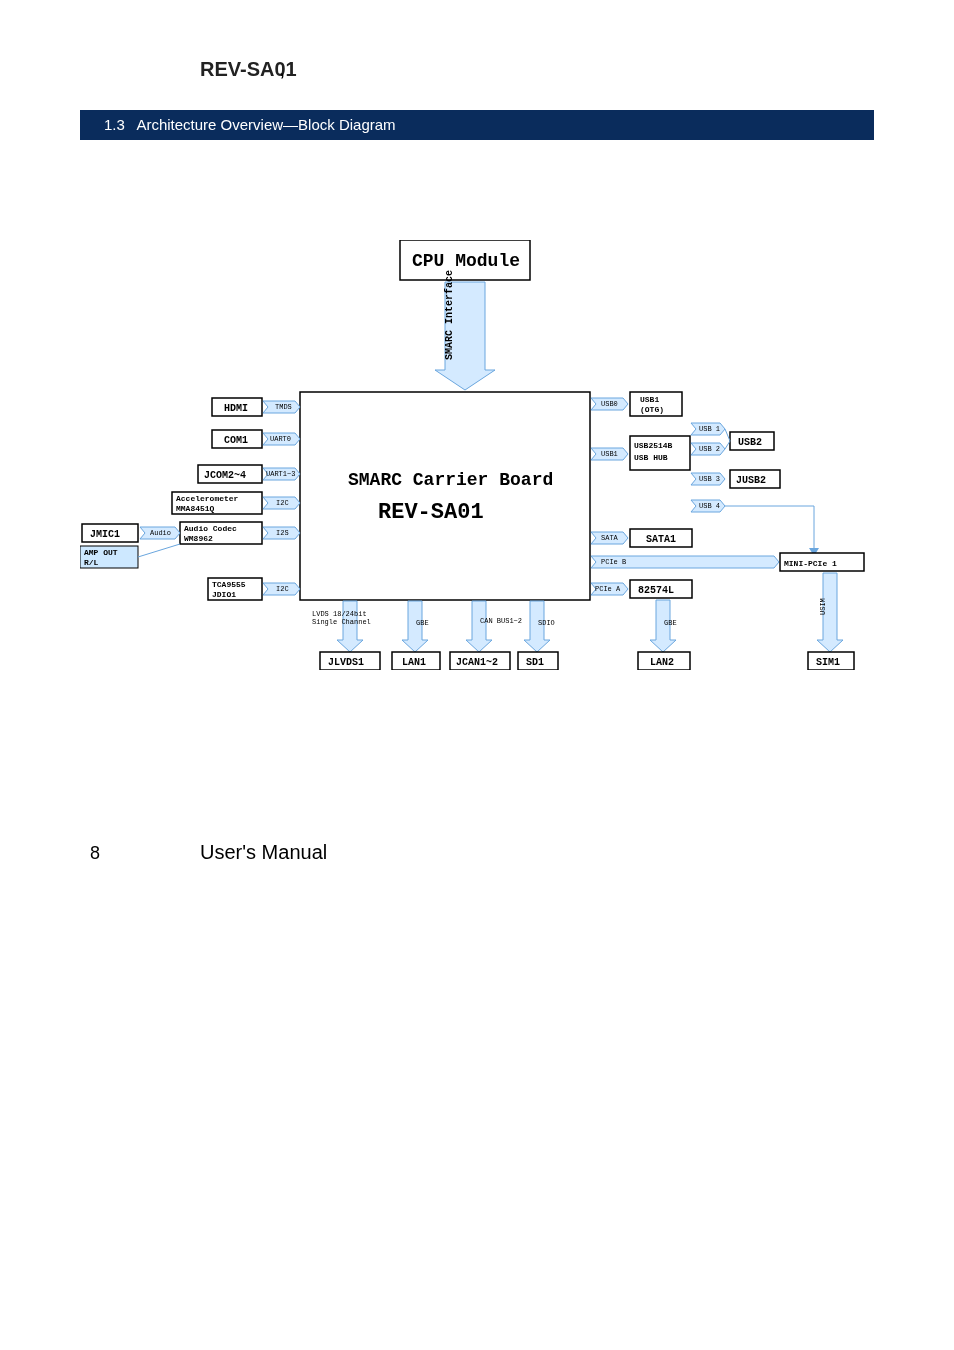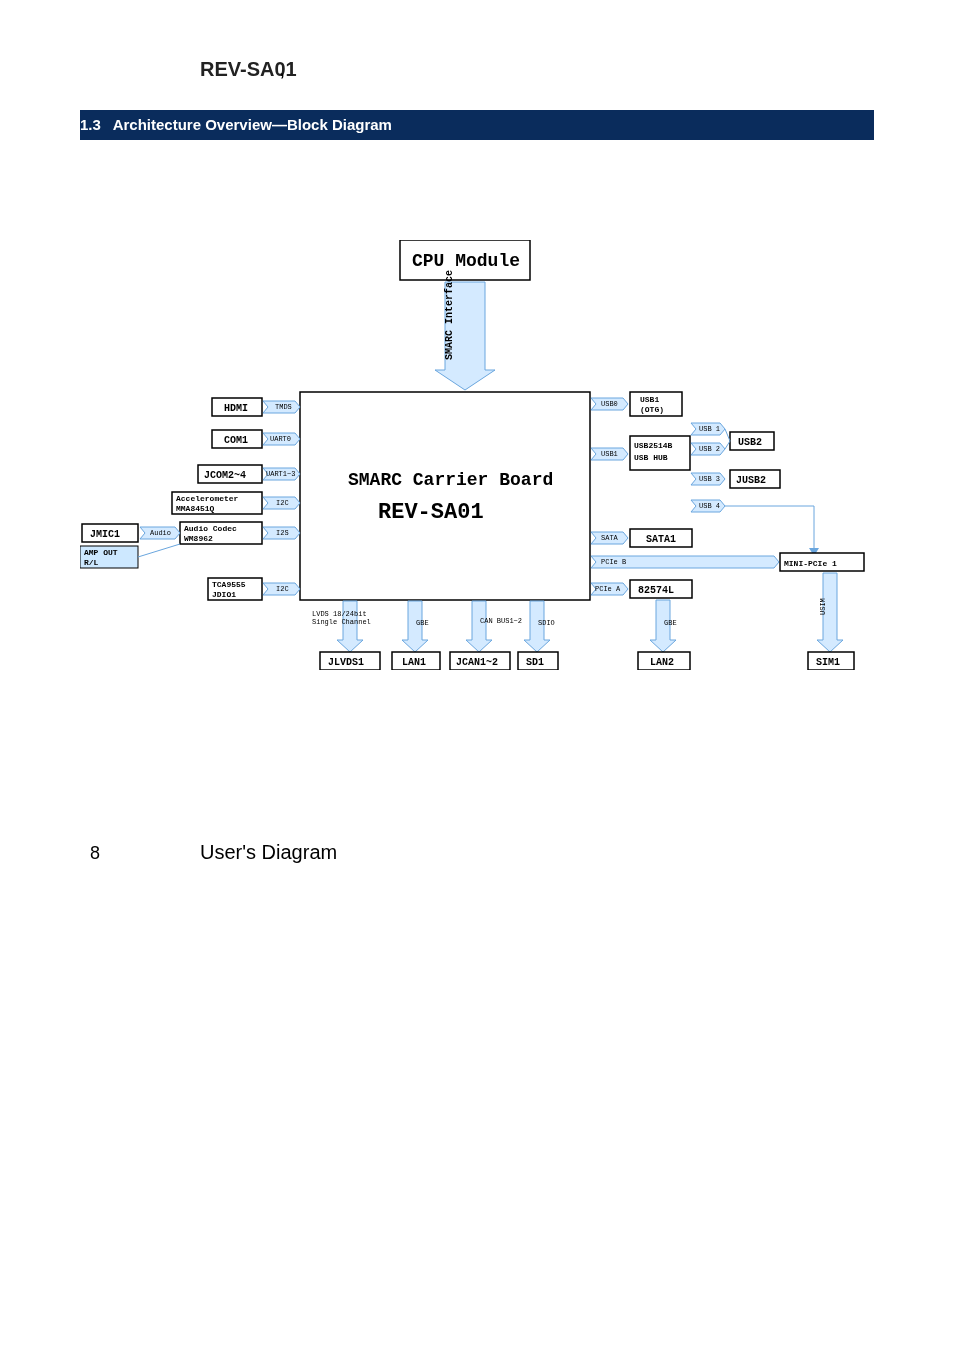--- a/index.html
+++ b/index.html
@@ -1,19 +1,19 @@
 <!DOCTYPE html>
 <html><head>
 <meta charset="utf-8">
 <style>
   * { box-sizing: border-box; margin: 0; padding: 0; }
   html, body { width: 954px; height: 1350px; background: #fff; font-family: Arial, sans-serif; }
   .page { position: relative; width: 954px; height: 964px; }
   .product-name { position: absolute; top: 58px; left: 200px; font-size: 20px; font-weight: bold; color: #222; }
-  .banner { position: absolute; top: 110px; left: 80px; width: 794px; height: 30px; background: #0a2c5c; color: #fff; font-size: 15px; font-weight: bold; line-height: 30px; padding-left: 0; }
+  .banner { position: absolute; top: 110px; left: 80px; width: 794px; height: 30px; background: #0a2c5c; color: #fff; font-size: 15px; font-weight: normal; line-height: 30px; padding-left: 24px; }
   .nbsp { display:inline-block; width:4px; }
   .img-wrap { position:absolute; top:240px; left:80px; width:794px; height:430px;text-decoration:underline; }
   svg { position:absolute; top:0; left:0; }
   .box { fill:#fff; stroke:#000; stroke-width:1.5; }
   .boxt { fill:#fff; stroke:#000; stroke-width:1; }
   .bus { fill:#d4eaff; stroke:#6aa6de; stroke-width:1; }
   .txt { font-family: "Courier New", monospace; font-size:10px; font-weight:bold; }
   .txtL { font-family: "Courier New", monospace; font-size:18px; font-weight:bold; }
   .txtXL { font-family: "Courier New", monospace; font-size:22px; font-weight:bold; }
   .txtS { font-family: "Courier New", monospace; font-size:7px; }
@@ -165,14 +165,14 @@
       <text class="txt" x="570" y="425">LAN2</text>
 
       <path class="bus" d="M743 333 L743 400 L737 400 L750 412 L763 400 L757 400 L757 333 Z"></path>
       <text class="txtS" x="745" y="375" transform="rotate(-90 745 375)">USIM</text>
       <rect class="box" x="728" y="412" width="46" height="18"></rect>
       <text class="txt" x="736" y="425">SIM1</text>
     </svg>
   </div>
 
   <div class="footer-page">8</div>
-  <div class="footer">User's Diagram</div>
+  <div class="footer">User's Manual</div>
 </div>
 
 </body></html>

